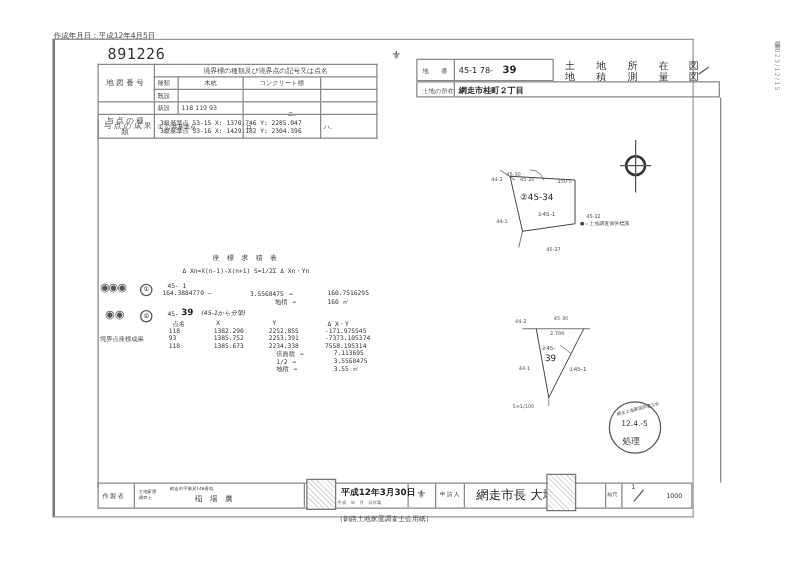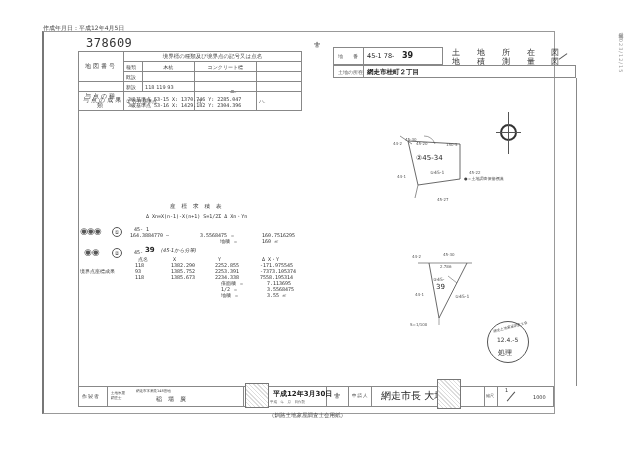--- a/index.html
+++ b/index.html
@@ -39,21 +39,21 @@
 </head>
 <body>
 
 <div class="abs txt header-note">作成年月日：平成12年4月5日</div>
 <div class="abs header-rule"></div>
 
 <div class="abs right-margin-stamp">受付番号 2023/12/15</div>
 
 <div class="abs outer-frame"></div>
 
-<div class="abs txt doc-number">378609</div>
+<div class="abs txt doc-number">891226</div>
 
 <table class="abs map-info-table">
   <tbody>
       <tr>
     <td rowspan="3" class="lbl" style="width:40px;text-align:center;">地図番号</td>
     <td colspan="4" class="head">境界標の種類及び境界点の記号又は点名</td>
   </tr>
   <tr>
     <td style="width:14px">種類</td>
     <td style="text-align:center">木杭</td>

